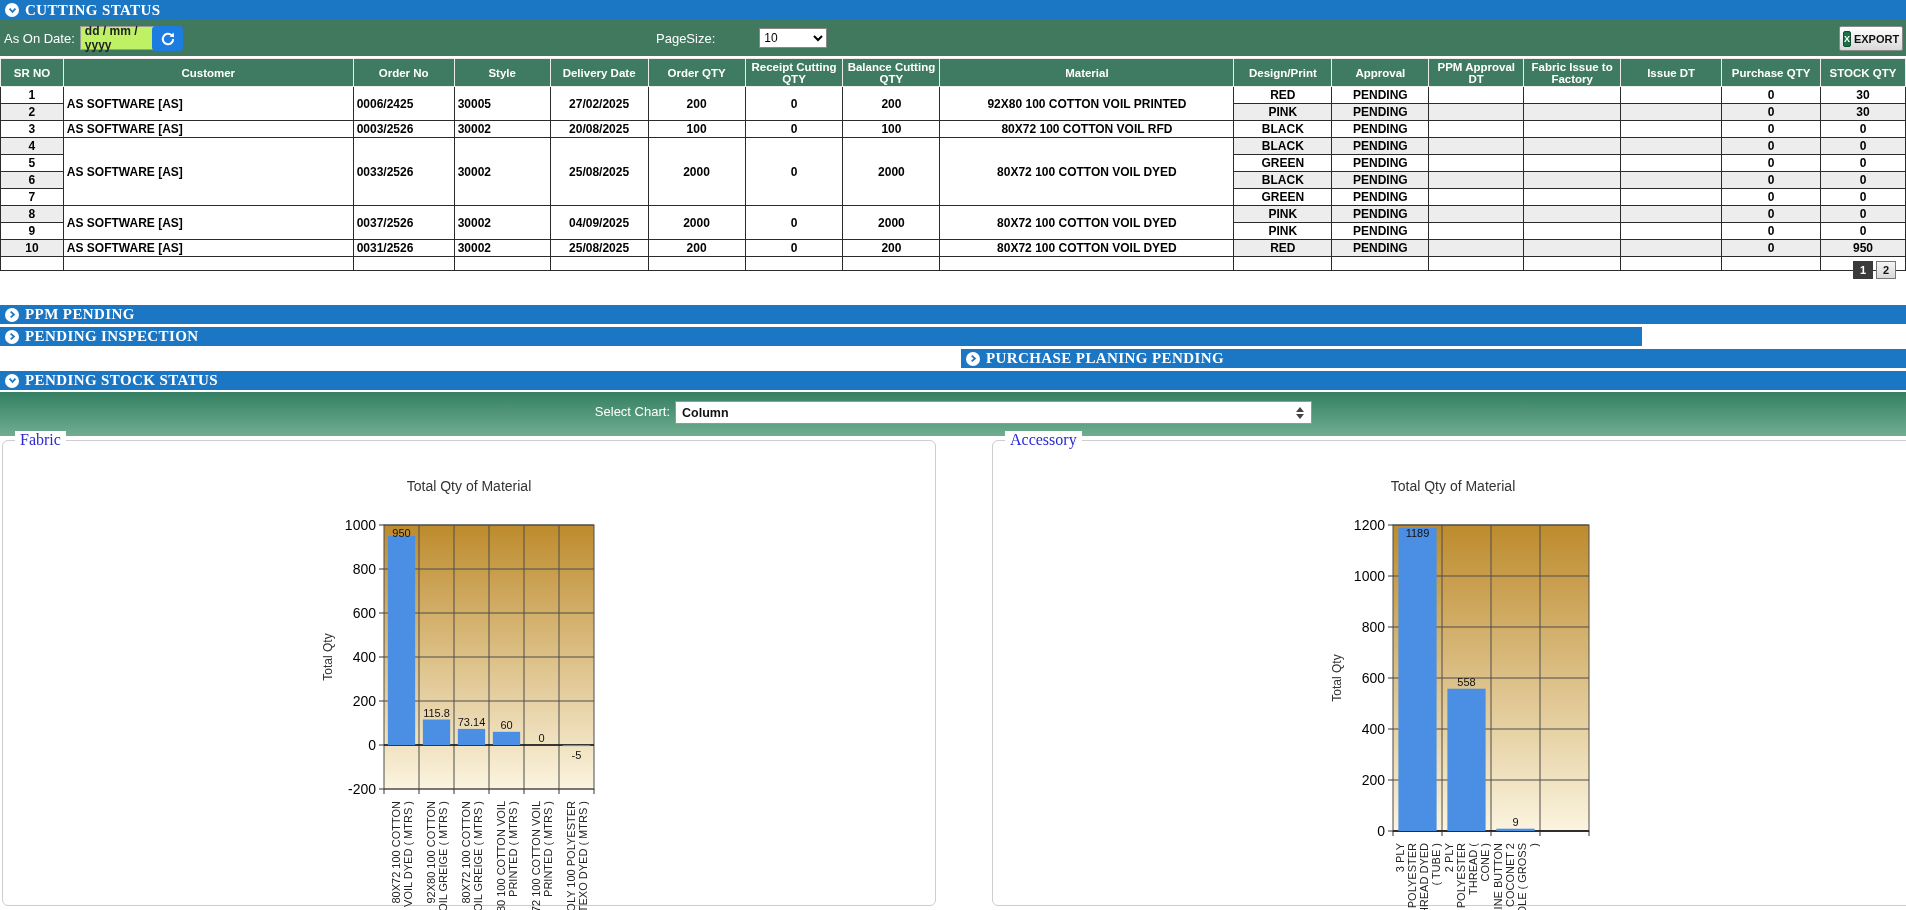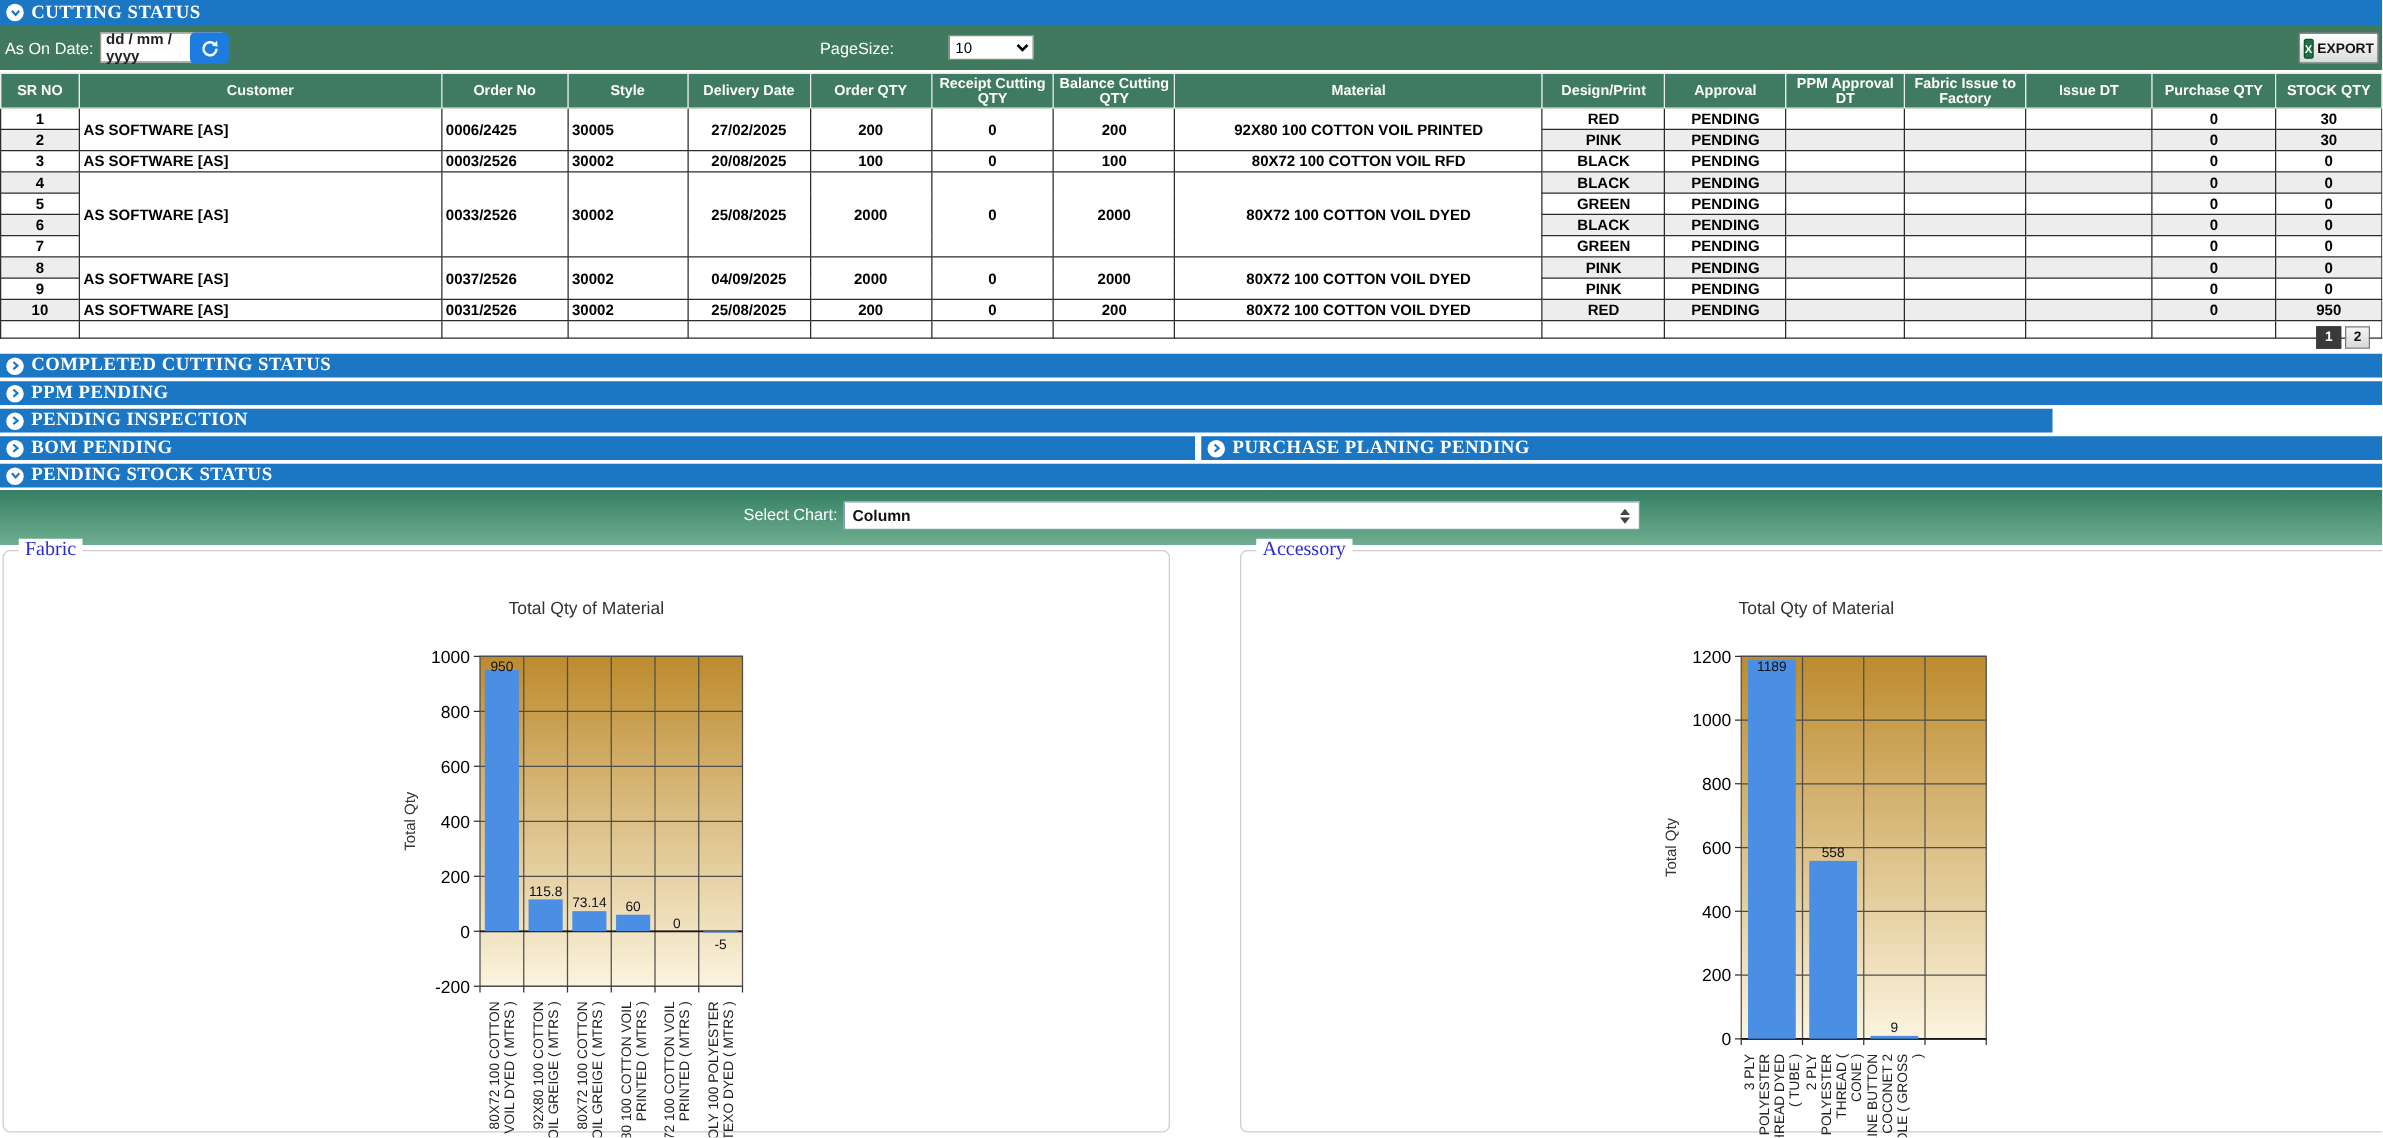--- a/index.html
+++ b/index.html
@@ -9,21 +9,21 @@
   .titlebar{position:absolute;left:0;top:0;width:1906px;height:20px;background:#1b76c3;
             display:flex;align-items:center;color:#fff;}
   .titlebar .label, .secbar .label{font-family:"Liberation Serif",serif;font-size:15px;font-weight:600;
             letter-spacing:.4px;margin-left:6px;}
   .disc{width:14px;height:14px;border-radius:50%;background:#fff;display:inline-flex;
         align-items:center;justify-content:center;margin-left:5px;flex:0 0 auto;}
   
   .toolbar{position:absolute;left:0;top:20px;width:1906px;height:36px;background:#41795f;}
   .toolbar .aod{position:absolute;left:4px;top:0;height:36px;display:flex;align-items:center;
                 color:#fff;font-size:13px;}
-  .dateinput{margin-left:5px;width:88px;height:22px;background:#ffffff;border:1px solid #9a9a9a;
+  .dateinput{margin-left:5px;width:88px;height:22px;background:#bef264;border:1px solid #9a9a9a;
              display:flex;align-items:center;justify-content:space-between;padding:0 4px;
              font-size:12px;color:#222;font-weight:bold;}
   .refreshbtn{position:absolute;left:152px;top:6px;width:31px;height:25px;background:#1d7ce0;
               border:none;border-radius:4px;display:flex;align-items:center;justify-content:center;cursor:pointer;}
   .pagesize{position:absolute;left:656px;top:0;height:36px;display:flex;align-items:center;color:#fff;font-size:13px;gap:40px;}
   .pagesize select{margin-left:4px;width:68px;height:20px;font-size:12px;border:1px solid #888;background:#fff;}
   .exportbtn{position:absolute;right:3px;top:6px;height:25px;width:64px;background:linear-gradient(#ffffff,#d9d9d9);
              border:1px solid #8a8a8a;border-radius:2px;display:flex;align-items:center;justify-content:center;
              gap:3px;font-size:11px;font-weight:bold;color:#111;cursor:pointer;}
   .xlicon{width:14px;height:14px;background:#1e7145;border-radius:2px;color:#fff;font-size:9px;font-weight:bold;
@@ -307,51 +307,35 @@
           <td></td>
         </tr>
       </tbody>
   </table>
 
   <div class="pager">
     <div class="pg cur">1</div>
     <div class="pg oth">2</div>
   </div>
 
-  <div class="secbar" style="left:0;top:283px;width:1906px;">
-    <span class="disc">
-        <svg width="11" height="11" viewBox="0 0 15 15">
-          <polyline points="5,3.5 9.5,7.5 5,11.5" fill="none" stroke="#1b76c3" stroke-width="2.4"></polyline>
-        </svg>
-      </span>
-    <span class="label">COMPLETED CUTTING STATUS</span>
-  </div>
   <div class="secbar" style="left:0;top:305px;width:1906px;">
     <span class="disc">
         <svg width="11" height="11" viewBox="0 0 15 15">
           <polyline points="5,3.5 9.5,7.5 5,11.5" fill="none" stroke="#1b76c3" stroke-width="2.4"></polyline>
         </svg>
       </span>
     <span class="label">PPM PENDING</span>
   </div>
   <div class="secbar" style="left:0;top:327px;width:1642px;">
     <span class="disc">
         <svg width="11" height="11" viewBox="0 0 15 15">
           <polyline points="5,3.5 9.5,7.5 5,11.5" fill="none" stroke="#1b76c3" stroke-width="2.4"></polyline>
         </svg>
       </span>
     <span class="label">PENDING INSPECTION</span>
-  </div>
-  <div class="secbar" style="left:0;top:349px;width:956px;">
-    <span class="disc">
-        <svg width="11" height="11" viewBox="0 0 15 15">
-          <polyline points="5,3.5 9.5,7.5 5,11.5" fill="none" stroke="#1b76c3" stroke-width="2.4"></polyline>
-        </svg>
-      </span>
-    <span class="label">BOM PENDING</span>
   </div>
   <div class="secbar" style="left:961px;top:349px;width:945px;">
     <span class="disc">
         <svg width="11" height="11" viewBox="0 0 15 15">
           <polyline points="5,3.5 9.5,7.5 5,11.5" fill="none" stroke="#1b76c3" stroke-width="2.4"></polyline>
         </svg>
       </span>
     <span class="label">PURCHASE PLANING PENDING</span>
   </div>
   <div class="secbar" style="left:0;top:371px;width:1906px;">

